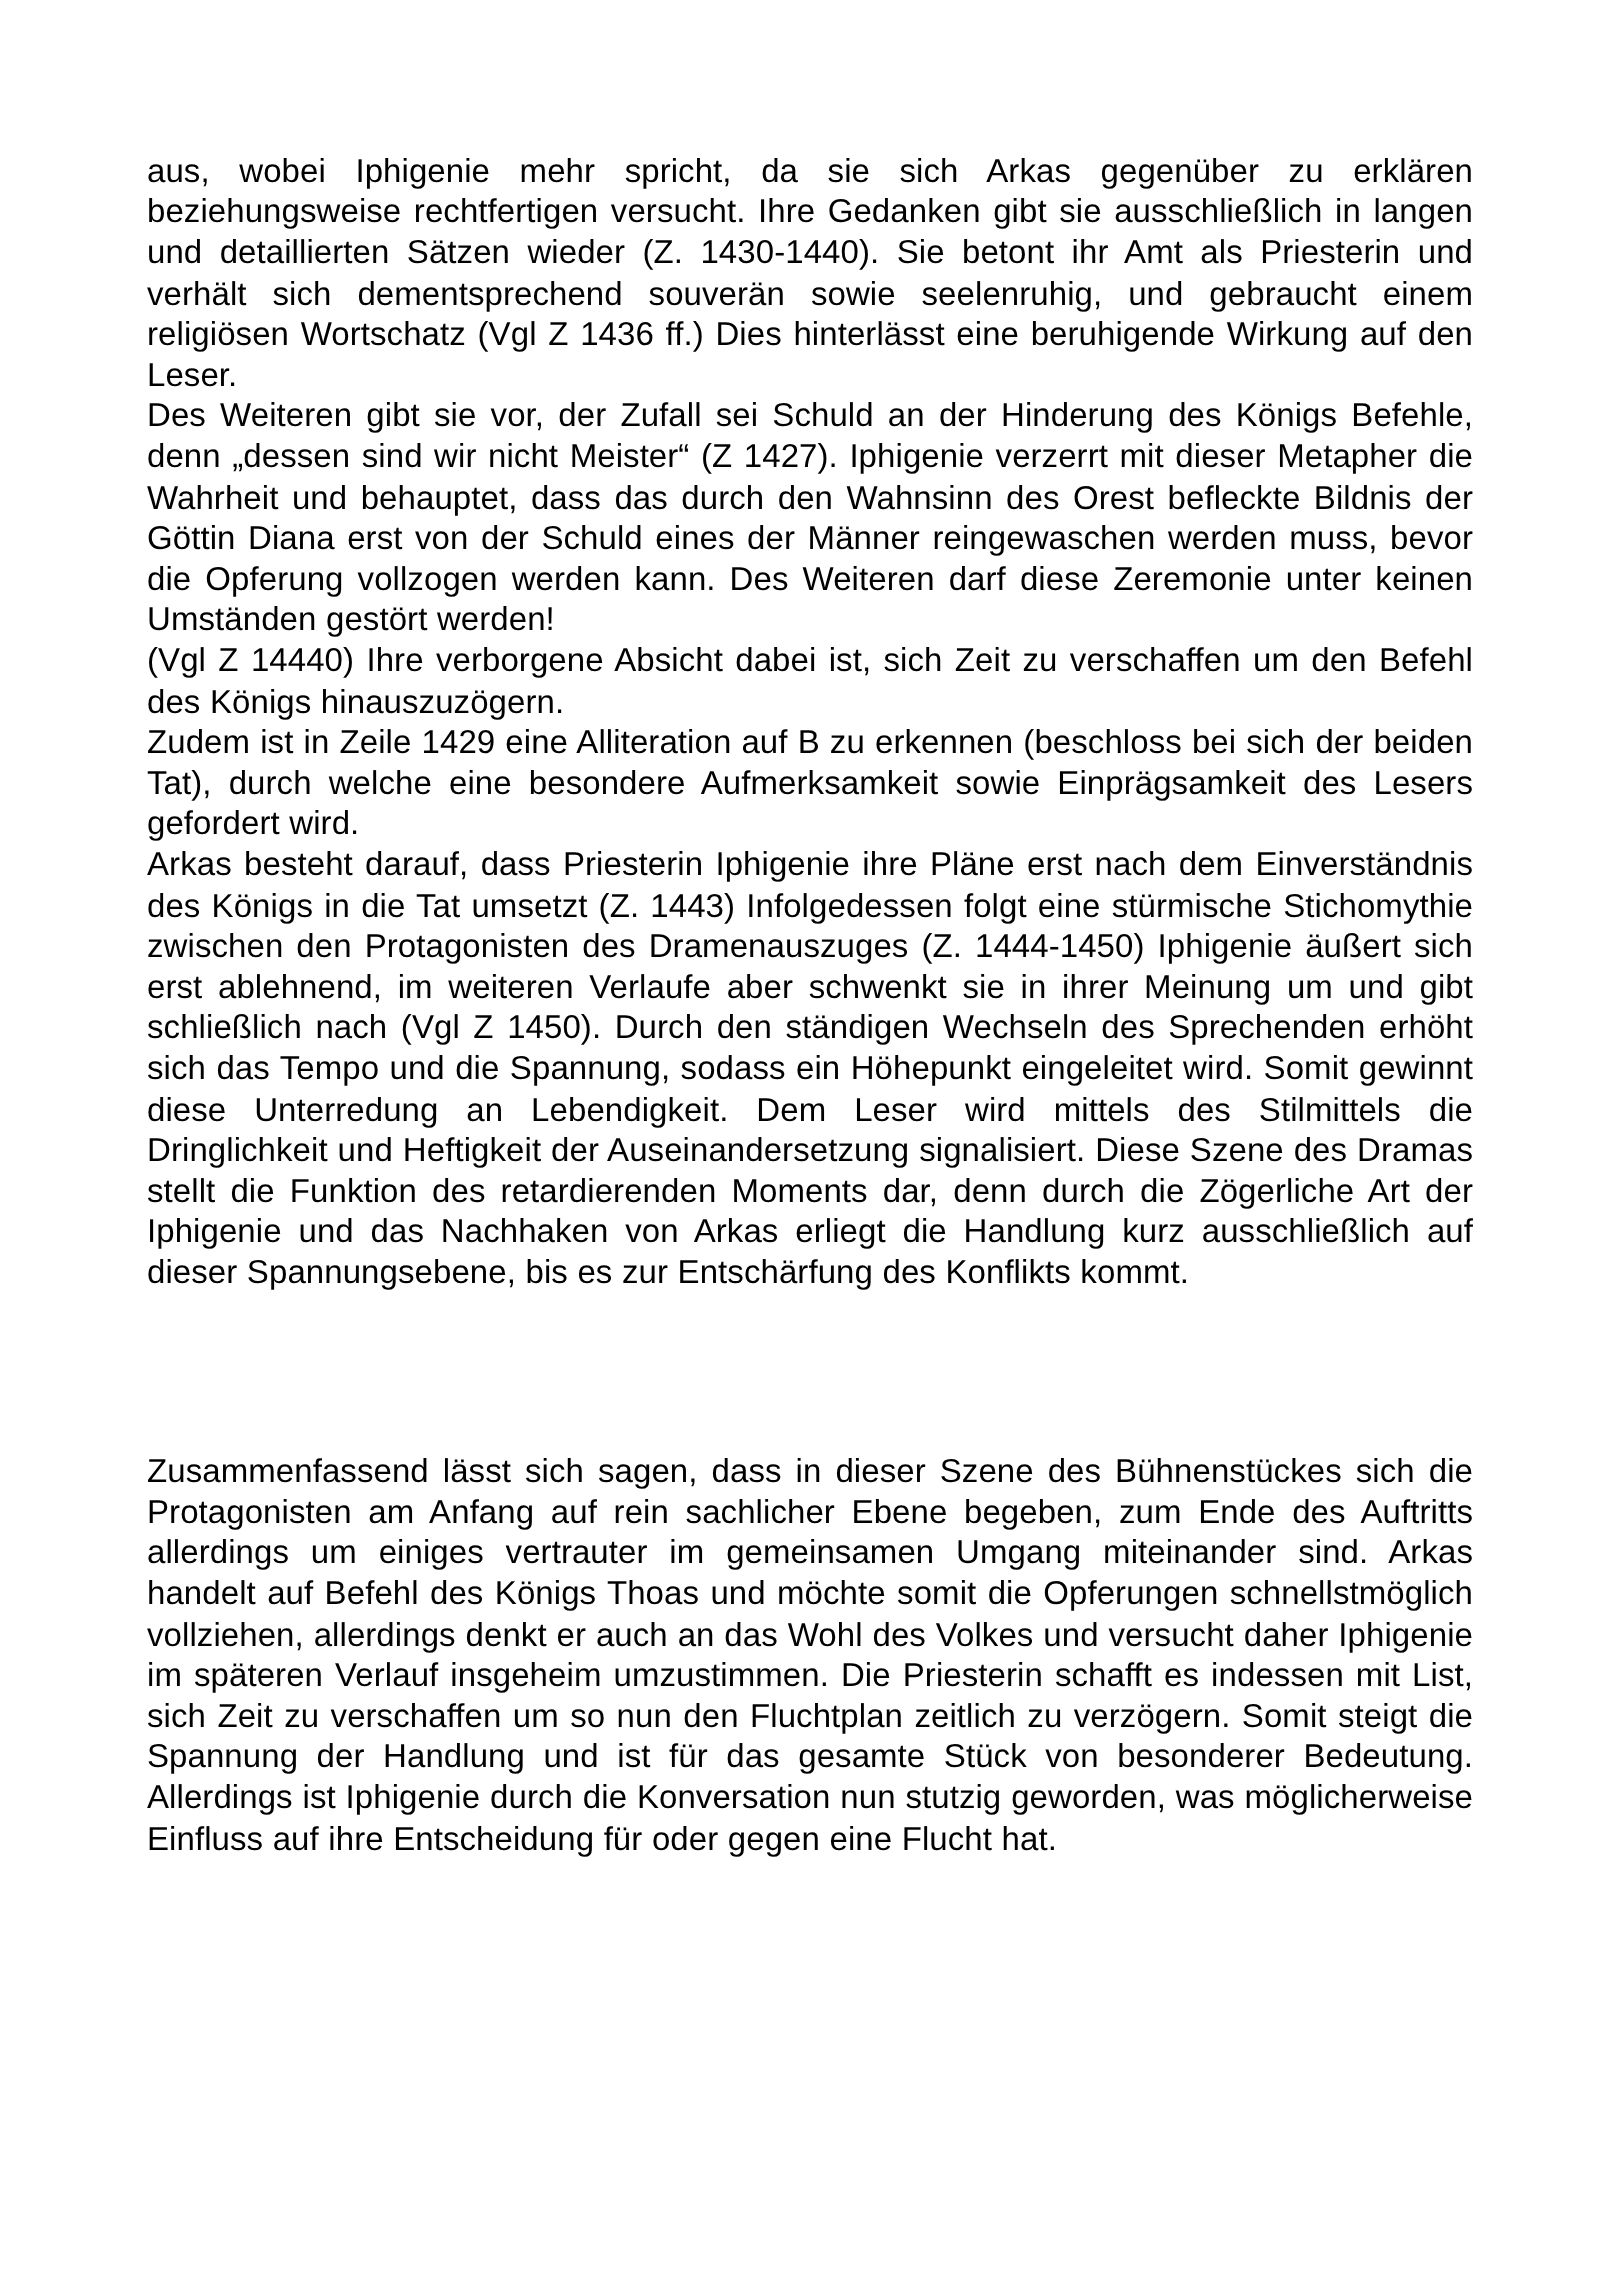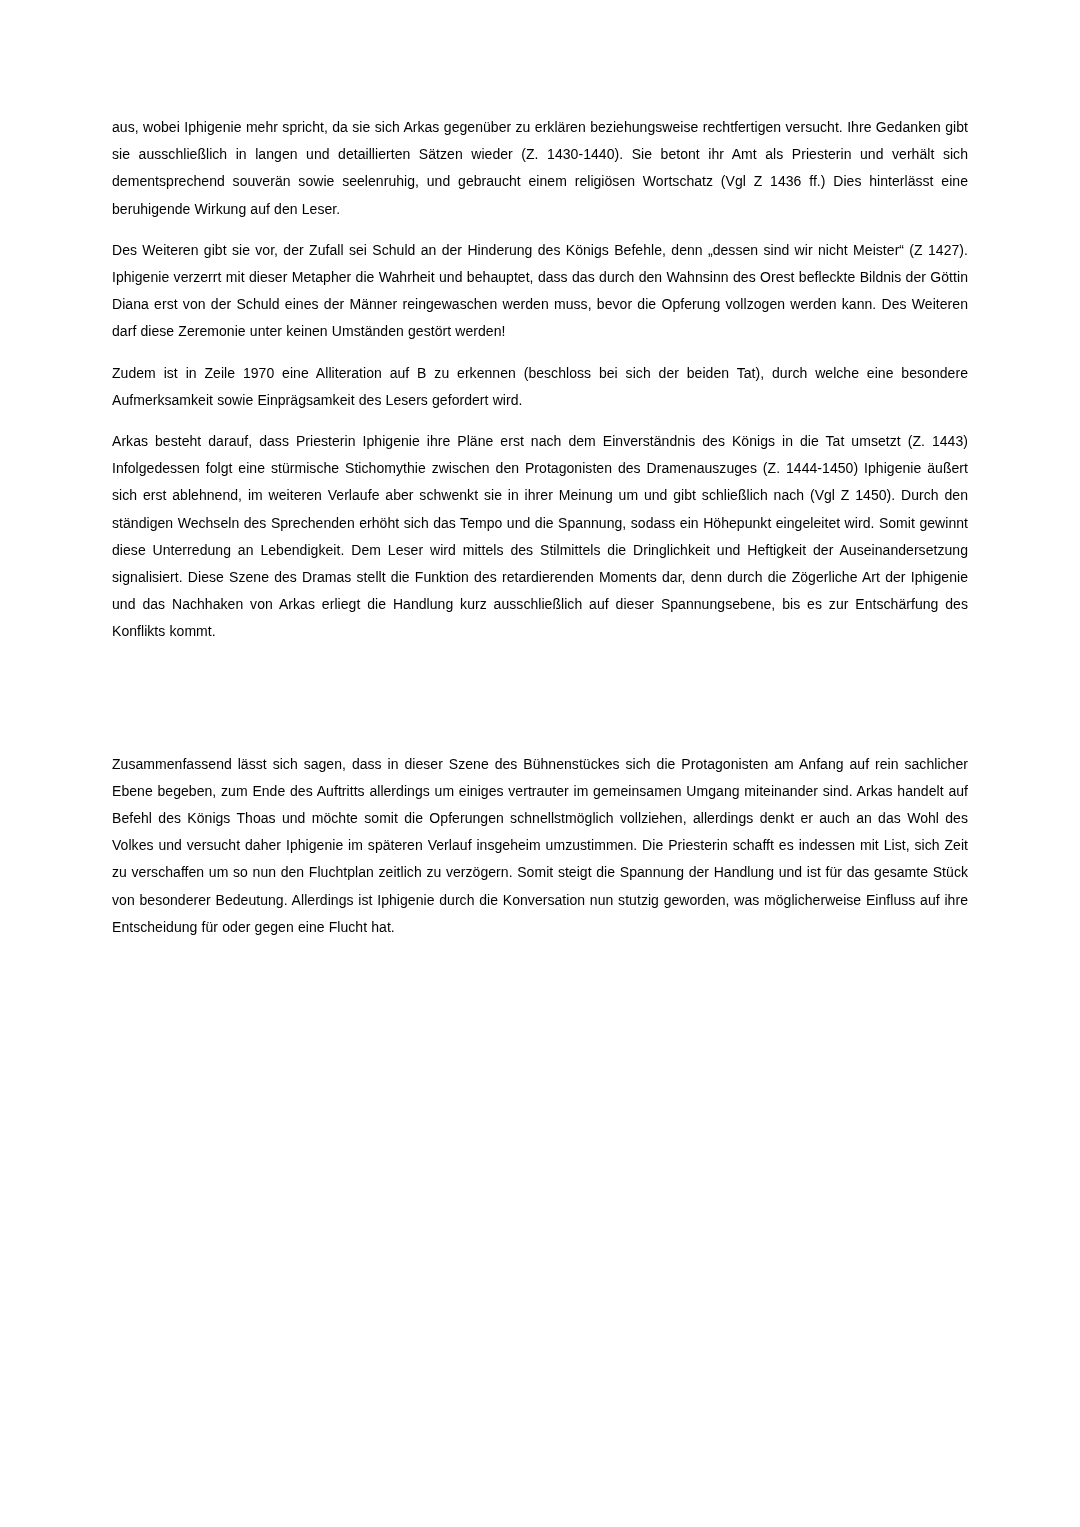--- a/index.html
+++ b/index.html
@@ -28,25 +28,25 @@
     top: 100px;
     width: 884px;
   }
   .block {
     margin: 0;
   }
   .block + .block {
     margin-top: 105px;
   }
   p.para {
-    margin: 14px;
+    margin: 0;
     padding: 0;
     text-align: justify;
     text-justify: inter-word;
-    font-size: 14px;
+    font-size: 22px;
     line-height: 27.2px;
     letter-spacing: 0.05px;
     word-spacing: 0.2px;
     color: #000000;
     -moz-hyphens: none;
     hyphens: none;
   }
   
   p.para:last-child {
     margin-bottom: 0;
@@ -54,21 +54,22 @@
 </style>
 </head>
 <body>
 
 <div class="page">
   <div class="text-column">
 
     <div class="block">
       <p class="para">aus, wobei Iphigenie mehr spricht, da sie sich Arkas gegenüber zu erklären beziehungsweise rechtfertigen versucht. Ihre Gedanken gibt sie ausschließlich in langen und detaillierten Sätzen wieder (Z. 1430-1440). Sie betont ihr Amt als Priesterin und verhält sich dementsprechend souverän sowie seelenruhig, und gebraucht einem religiösen Wortschatz (Vgl Z 1436 ff.) Dies hinterlässt eine beruhigende Wirkung auf den Leser.</p>
       <p class="para">Des Weiteren gibt sie vor, der Zufall sei Schuld an der Hinderung des Königs Befehle, denn „dessen sind wir nicht Meister“ (Z 1427). Iphigenie verzerrt mit dieser Metapher die Wahrheit und behauptet, dass das durch den Wahnsinn des Orest befleckte Bildnis der Göttin Diana erst von der Schuld eines der Männer reingewaschen werden muss, bevor die Opferung vollzogen werden kann. Des Weiteren darf diese Zeremonie unter keinen Umständen gestört werden!</p>
-      <p class="para">Zudem ist in Zeile 1970 eine Alliteration auf B zu erkennen (beschloss bei sich der beiden Tat), durch welche eine besondere Aufmerksamkeit sowie Einprägsamkeit des Lesers gefordert wird.</p>
+      <p class="para">(Vgl Z 14440) Ihre verborgene Absicht dabei ist, sich Zeit zu verschaffen um den Befehl des Königs hinauszuzögern.</p>
+      <p class="para">Zudem ist in Zeile 1429 eine Alliteration auf B zu erkennen (beschloss bei sich der beiden Tat), durch welche eine besondere Aufmerksamkeit sowie Einprägsamkeit des Lesers gefordert wird.</p>
       <p class="para">Arkas besteht darauf, dass Priesterin Iphigenie ihre Pläne erst nach dem Einverständnis des Königs in die Tat umsetzt (Z. 1443) Infolgedessen folgt eine stürmische Stichomythie zwischen den Protagonisten des Dramenauszuges (Z. 1444-1450) Iphigenie äußert sich erst ablehnend, im weiteren Verlaufe aber schwenkt sie in ihrer Meinung um und gibt schließlich nach (Vgl Z 1450). Durch den ständigen Wechseln des Sprechenden erhöht sich das Tempo und die Spannung, sodass ein Höhepunkt eingeleitet wird. Somit gewinnt diese Unterredung an Lebendigkeit. Dem Leser wird mittels des Stilmittels die Dringlichkeit und Heftigkeit der Auseinandersetzung signalisiert. Diese Szene des Dramas stellt die Funktion des retardierenden Moments dar, denn durch die Zögerliche Art der Iphigenie und das Nachhaken von Arkas erliegt die Handlung kurz ausschließlich auf dieser Spannungsebene, bis es zur Entschärfung des Konflikts kommt.</p>
     </div>
 
     <div class="block">
       <p class="para">Zusammenfassend lässt sich sagen, dass in dieser Szene des Bühnenstückes sich die Protagonisten am Anfang auf rein sachlicher Ebene begeben, zum Ende des Auftritts allerdings um einiges vertrauter im gemeinsamen Umgang miteinander sind. Arkas handelt auf Befehl des Königs Thoas und möchte somit die Opferungen schnellstmöglich vollziehen, allerdings denkt er auch an das Wohl des Volkes und versucht daher Iphigenie im späteren Verlauf insgeheim umzustimmen. Die Priesterin schafft es indessen mit List, sich Zeit zu verschaffen um so nun den Fluchtplan zeitlich zu verzögern. Somit steigt die Spannung der Handlung und ist für das gesamte Stück von besonderer Bedeutung. Allerdings ist Iphigenie durch die Konversation nun stutzig geworden, was möglicherweise Einfluss auf ihre Entscheidung für oder gegen eine Flucht hat.</p>
     </div>
 
   </div>
 </div>
 

